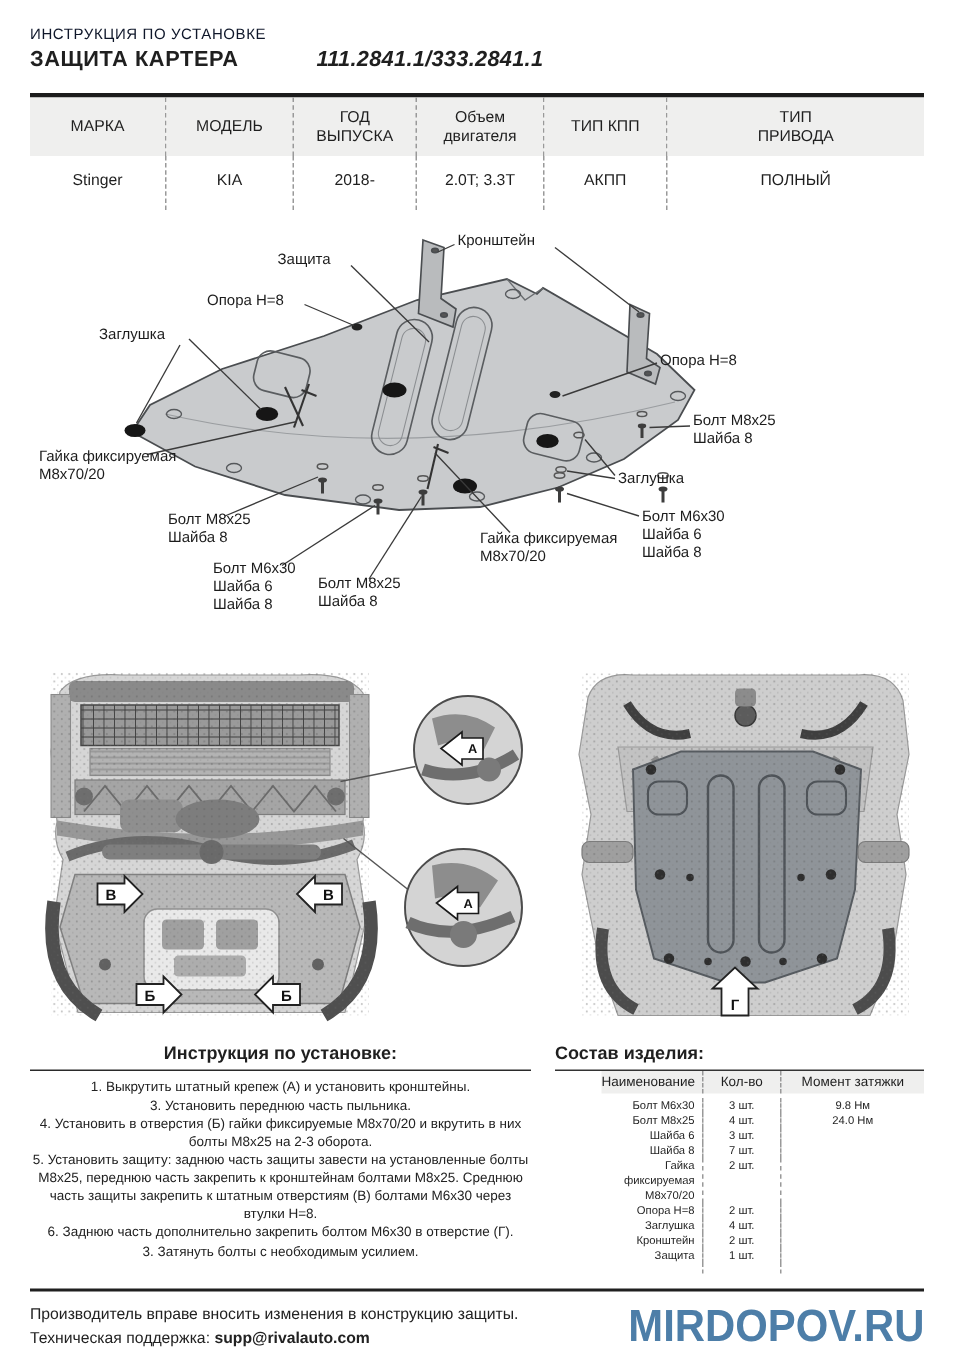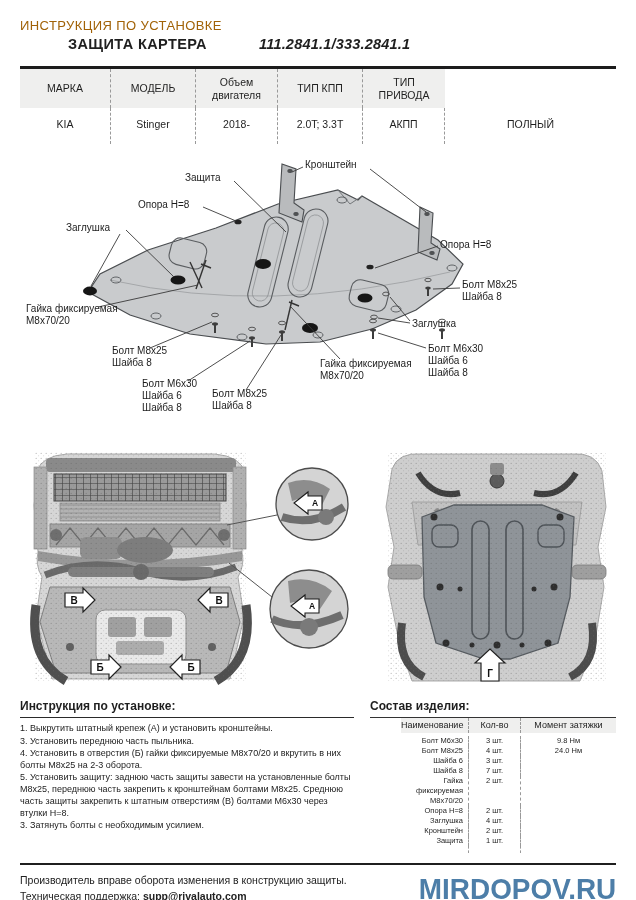--- a/index.html
+++ b/index.html
@@ -8,41 +8,41 @@
     position: relative;
     width: 636px; height: 900px;
     margin: 0 auto;
     background: #ffffff;
     font-family: "Liberation Sans", sans-serif;
     color: #1f1f1f;
     padding: 18px 20px 0 20px;
     overflow: hidden;
   }
   
-  .hdr-line1 { font-size: 13px; letter-spacing: .4px; color:#a16207; }
-  .hdr-line2 { display:flex; align-items: flex-end; margin-top: 3px; margin-left: 48px; }
+  .hdr-line1 { font-size: 10px; letter-spacing: .4px; color:#0f172a; }
+  .hdr-line2 { display:flex; align-items: flex-end; margin-top: 3px; }
   .hdr-title { font-size: 14.5px; font-weight: bold; letter-spacing: .4px; }
   .hdr-part  { font-size: 14.5px; font-weight: bold; margin-left: 52px; letter-spacing: .2px; font-style: italic; }
   
   .vtable { margin-top: 14px; border-top: 3px solid #1c1c1c; width: 596px; }
   .vrow { display: grid; grid-template-columns: 91px 85px 82px 85px 82px 171px; }
   .vcell { text-align:center; border-right: 1px dashed #999; }
   .vcell:last-child { border-right: none; }
   .vhead .vcell { background:#efefee; font-size: 10.5px; padding: 7px 2px; min-height: 38px;
                   display:flex; align-items:center; justify-content:center; white-space: pre-line; line-height:1.2; }
   .vdata .vcell { font-size: 10.5px; padding-top: 10px; height: 36px; }
   
   .diagram { position: relative; width: 596px; height: 285px; margin-top: 8px; }
   .diagram svg { position:absolute; left:0; top:0; }
   .dlabel { position:absolute; font-size:10px; line-height:1.2; color:#1c1c1c; white-space: pre-line; }
   
   .photos { position: relative; width: 596px; height: 240px; margin-top: 10px; }
   
   .bottom { display:flex; width:596px; margin-top: 12px; }
-  .instr { width: 334px; }
+  .instr { width: 334px; text-align: center; }
   .instr-title { font-size: 12px; font-weight: bold; padding-bottom: 4px; border-bottom: 1.5px solid #2a2a2a; }
   .instr-list { margin-top: 5px; font-size: 9px; line-height: 1.32; color:#222; }
   .instr-list div { margin-bottom: .5px; }
   .parts { margin-left: auto; width: 246px; }
   .parts-title { font-size: 12px; font-weight: bold; padding-bottom: 4px; }
   .ptable { border-top: 1.5px solid #333; }
   .prow { display:grid; grid-template-columns: 98px 52px 96px; }
   .pcell { font-size: 7.5px; line-height: 10px; }
   .pcell.name { text-align: right; padding-right: 5px; margin-left: 31px; }
   .pcell.qty  { text-align: center; border-left: 1px dashed #999; }
@@ -69,28 +69,30 @@
   <div class="hdr-line1">ИНСТРУКЦИЯ ПО УСТАНОВКЕ</div>
   <div class="hdr-line2">
     <span class="hdr-title">ЗАЩИТА КАРТЕРА</span>
     <span class="hdr-part">111.2841.1/333.2841.1</span>
   </div>
 
   <div class="vtable">
     <div class="vrow vhead">
       <div class="vcell">МАРКА</div>
       <div class="vcell">МОДЕЛЬ</div>
+      <div class="vcell">ГОД
+ВЫПУСКА</div>
       <div class="vcell">Объем двигателя</div>
       <div class="vcell">ТИП КПП</div>
       <div class="vcell">ТИП
 ПРИВОДА</div>
     </div>
     <div class="vrow vdata">
+      <div class="vcell">Stinger</div>
       <div class="vcell">KIA</div>
-      <div class="vcell">Stinger</div>
       <div class="vcell">2018-</div>
       <div class="vcell">2.0T; 3.3T</div>
       <div class="vcell">АКПП</div>
       <div class="vcell">ПОЛНЫЙ</div>
     </div>
   </div>
 
   <div class="diagram">
     <svg width="596" height="285" viewBox="0 0 596 285">
 
@@ -348,20 +350,21 @@
   </div>
 
   <div class="bottom">
     <div class="instr">
       <div class="instr-title">Инструкция по установке:</div>
       <div class="instr-list">
         <div>1. Выкрутить штатный крепеж (А) и установить кронштейны.</div>
         <div>3. Установить переднюю часть пыльника.</div>
         <div>4. Установить в отверстия (Б) гайки фиксируемые М8х70/20 и вкрутить в них болты М8х25 на 2-3 оборота.</div>
         <div>5. Установить защиту: заднюю часть защиты завести на установленные болты М8х25, переднюю часть закрепить к кронштейнам болтами М8х25. Среднюю часть защиты закрепить к штатным отверстиям (В) болтами М6х30 через втулки Н=8.</div>
+        <div>6. Заднюю часть дополнительно закрепить болтом М6х30 в отверстие (Г).</div>
         <div>3. Затянуть болты с необходимым усилием.</div>
       </div>
     </div>
 
     <div class="parts">
       <div class="parts-title">Состав изделия:</div>
       <div class="ptable">
         <div class="prow phead">
           <div class="pcell name">Наименование</div>
           <div class="pcell qty">Кол-во</div>
@@ -419,19 +422,19 @@
               <div class="pcell trq"></div>
             </div>
         </div>
       </div>
     </div>
   </div>
 
   <div class="footline"></div>
   <div class="footer">
     <div class="foot-left">
-      <div>Производитель вправе оборота изменения в конструкцию защиты.</div>
+      <div>Производитель вправе вносить изменения в конструкцию защиты.</div>
       <div><span>Техническая поддержка: </span><span class="foot-email">supp@rivalauto.com</span></div>
     </div>
     <div class="watermark" style="color: rgb(77, 126, 168);">MIRDOPOV.RU</div>
   </div>
 
 </div>
 
 </body></html>

